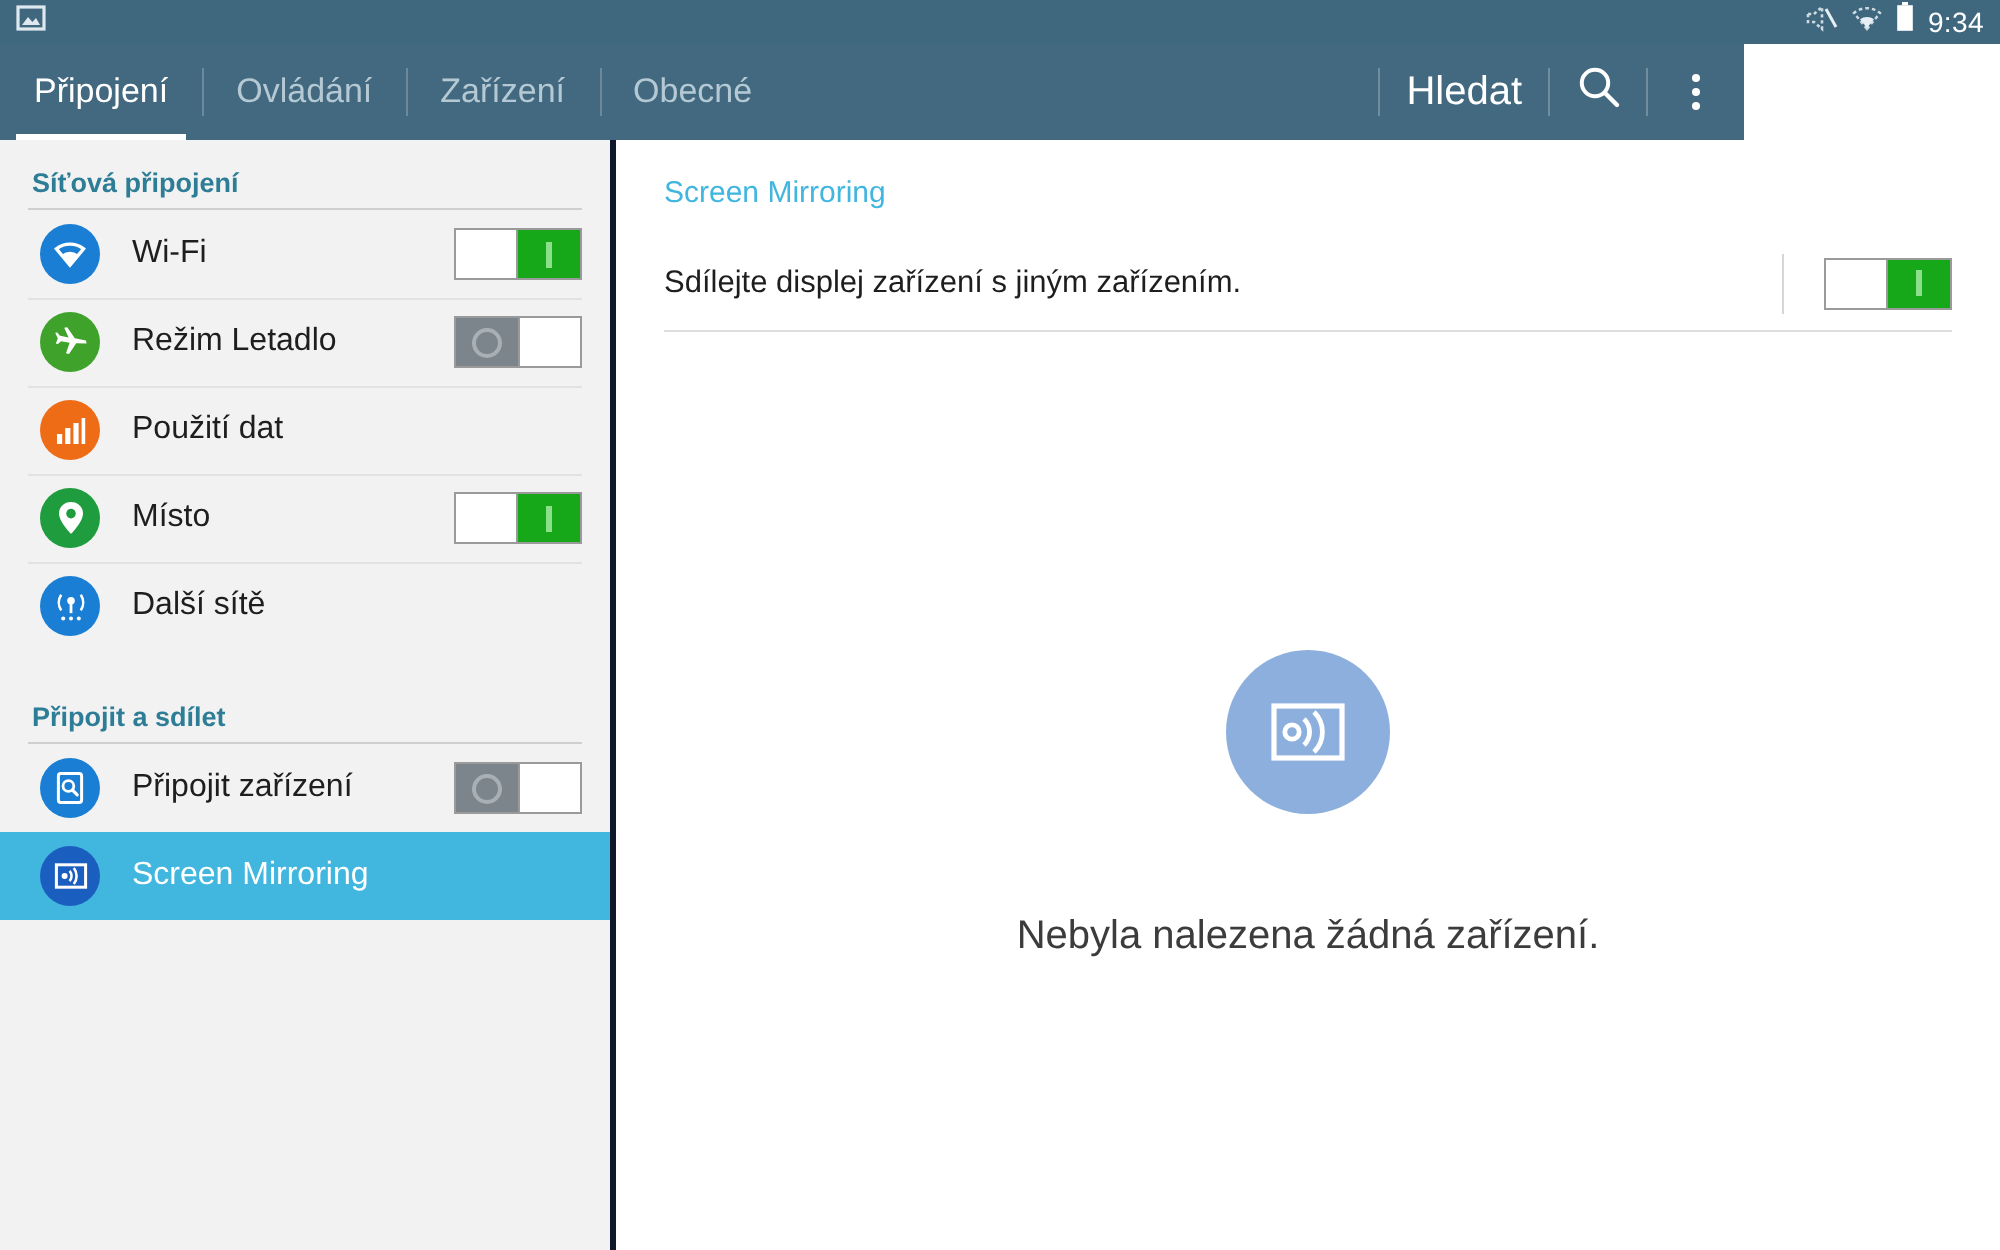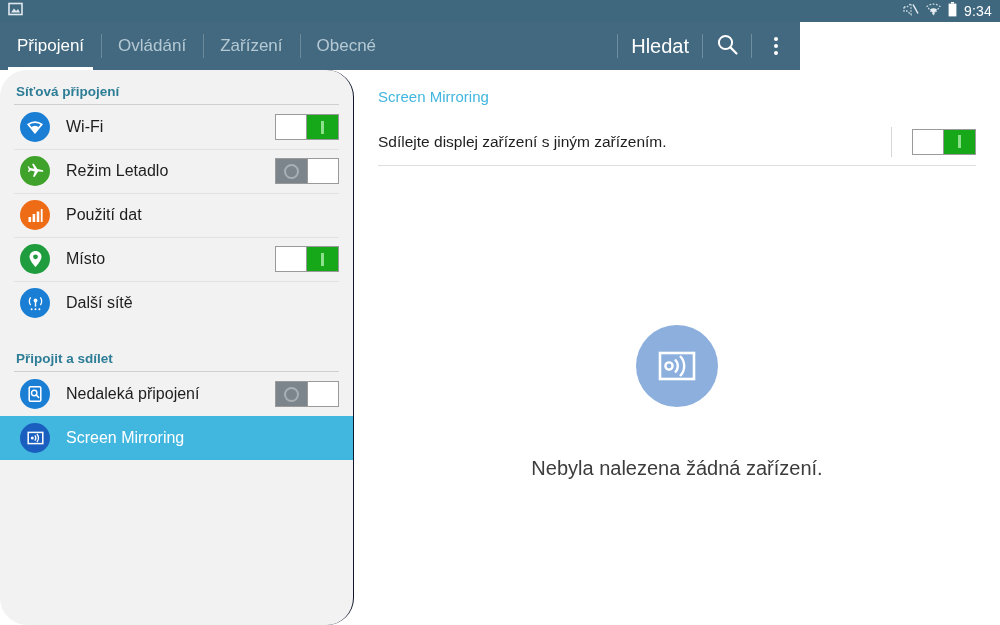--- a/index.html
+++ b/index.html
@@ -20,21 +20,21 @@
   }
   .sb-left { display: flex; align-items: center; gap: 6px; }
   .sb-right { display: flex; align-items: center; gap: 7px; }
   .sb-time {
     color: #ffffff; font-size: 14px; letter-spacing: .2px;
     font-family: "Liberation Sans", sans-serif;
   }
 
   
   .header {
-    position: absolute; top: 22px; left: 0; width: 800px; height: 48px;
+    position: absolute; top: 22px; left: 0; width: 872px; height: 48px;
     background: #42697f;
     display: flex; align-items: stretch; justify-content: space-between;
   }
   .tabs { display: flex; align-items: stretch; }
   .tab {
     position: relative;
     display: flex; align-items: center;
     padding: 0 17px;
     color: #b5c9d4; font-size: 17px; white-space: nowrap;
     cursor: pointer;
@@ -63,25 +63,24 @@
   }
   .dots { display: flex; flex-direction: column; gap: 3px; align-items: center; }
   .dots i { width: 4px; height: 4px; background: #ffffff; border-radius: 50%; display: block; }
 
   
   .content {
     position: absolute; top: 70px; left: 0; width: 1000px; height: 555px;
     display: flex;
   }
   .sidebar {
-    width: 354px; height: 100%;
+    width: 308px; height: 100%;
     background: #f2f2f2;
-    border-right: 1px solid #0f172a;
+    border-right: 3px solid #0f172a;
     overflow: hidden;
-    border-radius: 27px;
   }
   .main {
     flex: 1; height: 100%; background: #ffffff; position: relative;
   }
 
   
   .sec-head {
     color: #2d7d96; font-size: 13.5px; font-weight: bold;
     padding: 14px 0 5px 16px;
   }
@@ -313,21 +312,21 @@
       <div class="sec-rule"></div>
 
       <div class="srow">
         <span class="sicon" style="background:#1a7fd4">
           <svg width="18" height="18" viewBox="0 0 18 18">
             <rect x="3.2" y="1.8" width="11.6" height="14.4" rx="1.2" fill="none" stroke="#ffffff" stroke-width="1.5"></rect>
             <circle cx="8.2" cy="8" r="2.7" fill="none" stroke="#ffffff" stroke-width="1.4"></circle>
             <line x1="10.2" y1="10" x2="12.6" y2="12.4" stroke="#ffffff" stroke-width="1.6" stroke-linecap="round"></line>
           </svg>
         </span>
-        <span class="slabel">Nedaleká připojení</span>
+        <span class="slabel">Připojit zařízení</span>
         <span class="sw off">
             <span class="track"></span>
             <span class="thumb"></span>
           </span>
       </div>
 
       <div class="srow selected">
         <span class="sicon" style="background:#1a5fbf">
           <svg width="19" height="18" viewBox="0 0 19 18">
             <rect x="2.2" y="3.4" width="14.6" height="11.2" fill="none" stroke="#ffffff" stroke-width="1.5"></rect>

